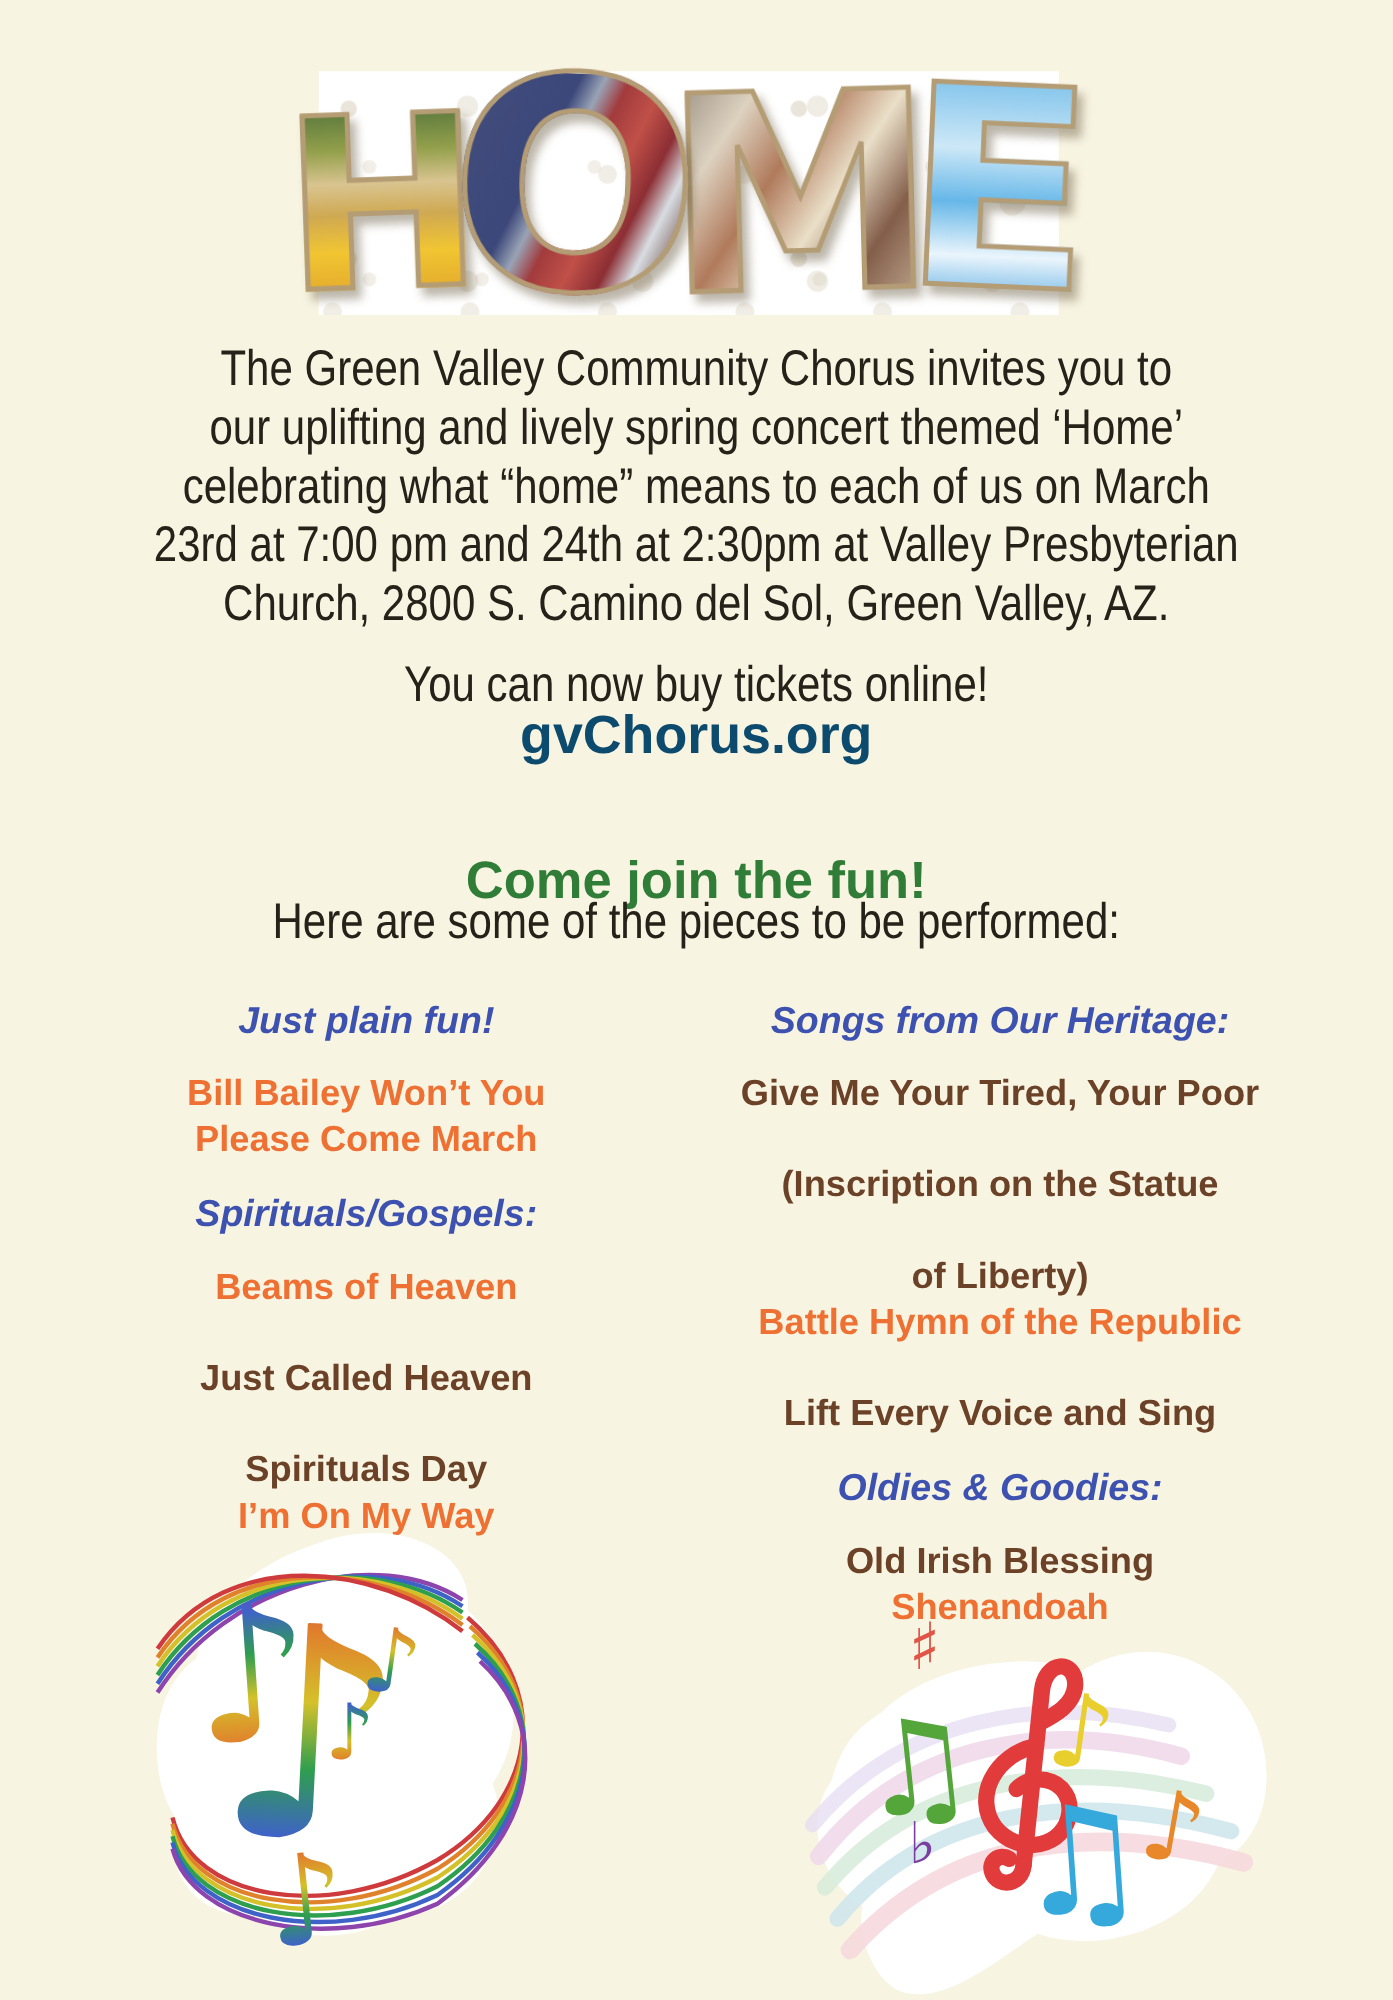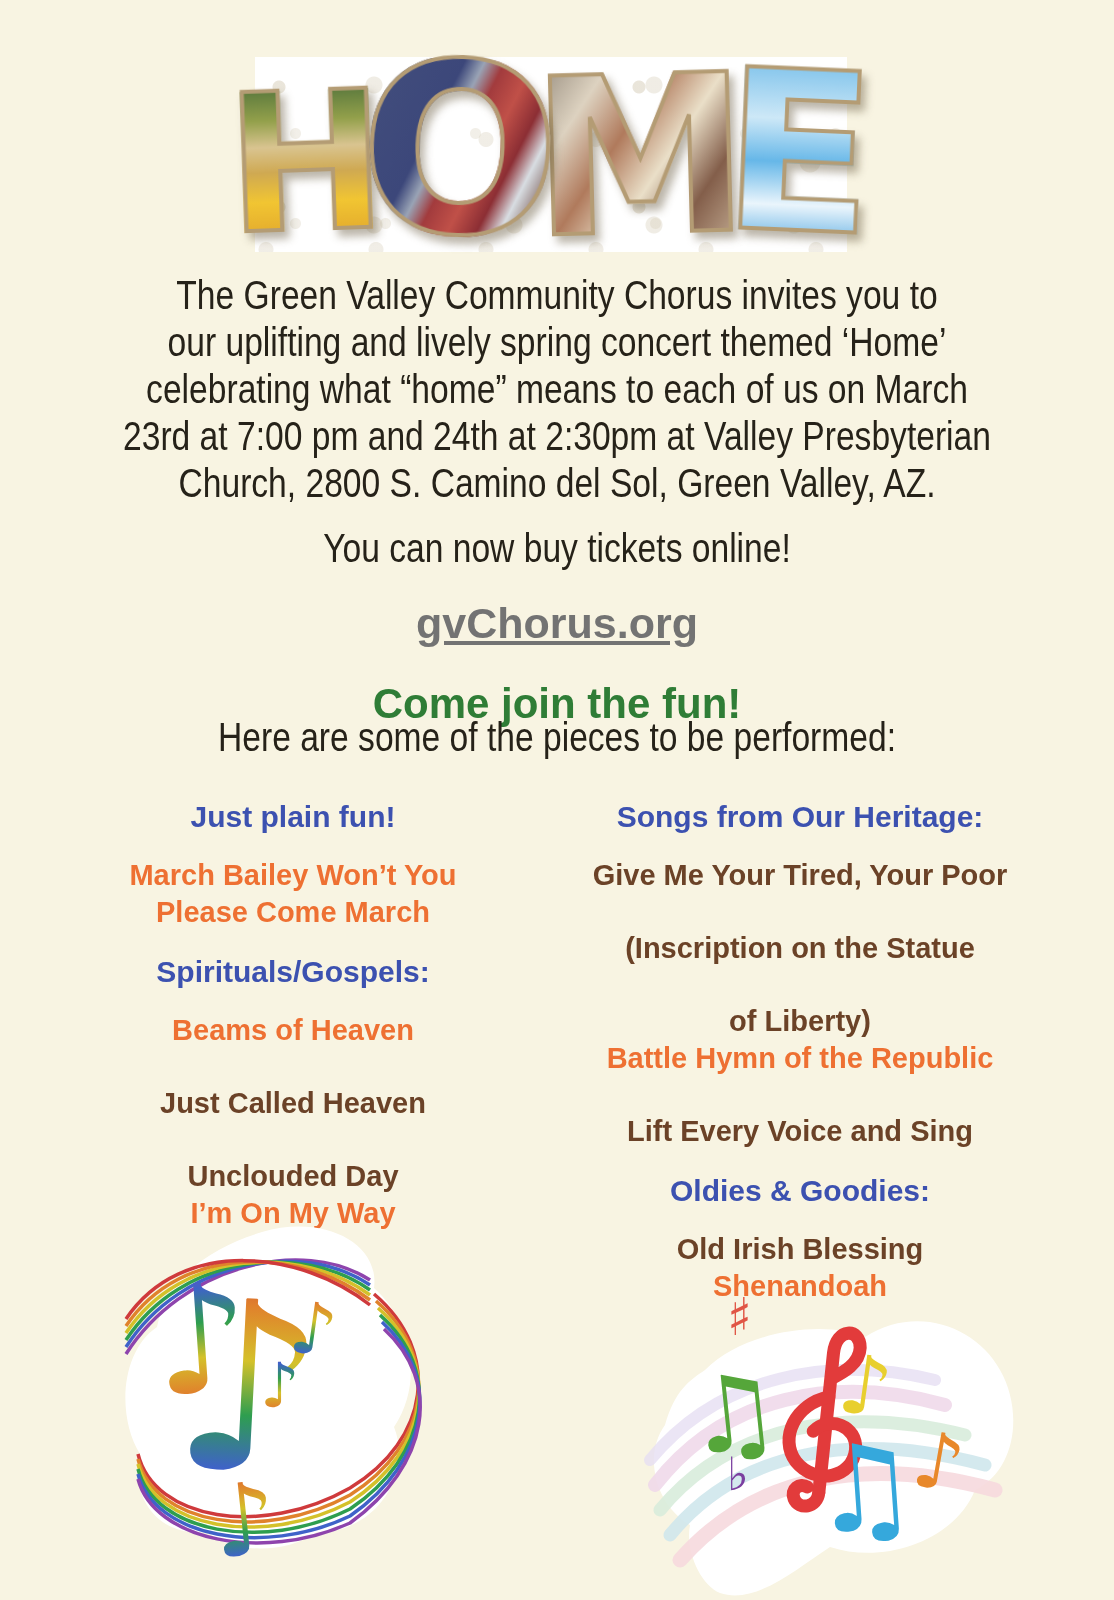--- a/index.html
+++ b/index.html
@@ -38,30 +38,30 @@
       background-image:linear-gradient(115deg,#434f7d 0%,#3c477a 36%,#99a3b5 43%,#a23b3d 50%,#c05048 60%,#8c2e34 70%,#d8dde2 78%,#6d4a44 90%,#4a3a3a 100%);}
   .lm{font-size:218px;margin:0 -14px;transform:rotate(-1.5deg);
       background-image:linear-gradient(125deg,#93897b 0%,#ddd2c0 22%,#b07a5c 40%,#eadfc8 58%,#835e4a 76%,#cdb89e 100%);}
   .le{font-size:222px;margin:0 -12px;transform:rotate(2.5deg) translateY(-2px);
       background-image:linear-gradient(180deg,#86c6ec 0%,#cde8f7 30%,#66b7e8 55%,#eaf5fc 80%,#74b9e6 100%);}
 
   
   .cond{transform:scaleX(.84);transform-origin:50% 50%;}
   .intro{top:272px;font-size:40px;line-height:47px;}
   .tickets{top:526px;font-size:40px;line-height:44px;}
-  .url{top:599px;font-size:43px;font-weight:bold;color:#737373;text-decoration:underline;}
+  .url{top:564px;font-size:43px;font-weight:bold;color:#0c4a6e;}
   .join{top:680px;font-size:42px;font-weight:bold;color:#2f7d36;}
   .pieces{top:715px;font-size:40px;}
 
   
   .col{position:absolute;top:798px;width:470px;text-align:center;
        font-size:29px;font-weight:bold;line-height:37px;}
   .col-left{left:58px;}
   .col-right{left:565px;}
-  .song.heading{color:#3c51b0;font-size:30px;}
+  .song.heading{color:#3c51b0;font-style:italic;font-size:30px;}
   .song.orange{color:#ee7032;}
   .song.brown{color:#6b4227;margin-top:36px;}
   .song.gap{margin-top:22px;}
 
   
   .gfx{position:absolute;}
   #gfx-left{left:112px;top:1202px;}
   #gfx-right{left:615px;top:1275px;}
 </style>
 </head>
@@ -84,26 +84,26 @@
     <div>Church, 2800 S. Camino del Sol, Green Valley, AZ.</div>
   </div>
 
   <div class="abs tickets cond">You can now buy tickets online!</div>
   <div class="abs url">gvChorus.org</div>
   <div class="abs join">Come join the fun!</div>
   <div class="abs pieces cond">Here are some of the pieces to be performed:</div>
 
   <div class="col col-left">
       <div class="song heading">Just plain fun!</div>
-      <div class="song orange gap">March Bailey Won’t You</div>
+      <div class="song orange gap">Bill Bailey Won’t You</div>
       <div class="song orange">Please Come March</div>
       <div class="song heading gap">Spirituals/Gospels:</div>
       <div class="song orange gap">Beams of Heaven</div>
       <div class="song brown">Just Called Heaven</div>
-      <div class="song brown">Unclouded Day</div>
+      <div class="song brown">Spirituals Day</div>
       <div class="song orange">I’m On My Way</div>
     </div>
   <div class="col col-right">
       <div class="song heading">Songs from Our Heritage:</div>
       <div class="song brown gap">Give Me Your Tired, Your Poor</div>
       <div class="song brown">(Inscription on the Statue</div>
       <div class="song brown">of Liberty)</div>
       <div class="song orange">Battle Hymn of the Republic</div>
       <div class="song brown">Lift Every Voice and Sing</div>
       <div class="song heading gap">Oldies &amp; Goodies:</div>

